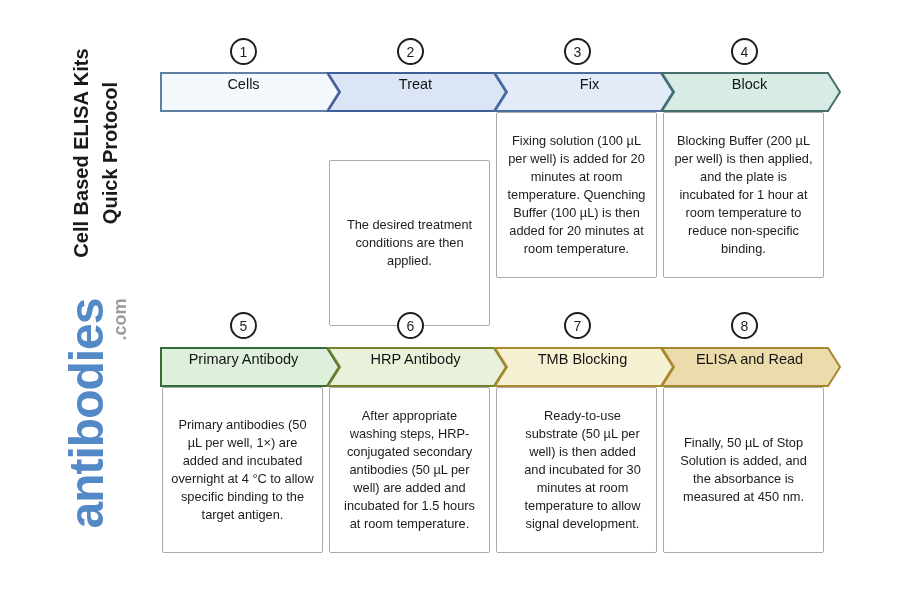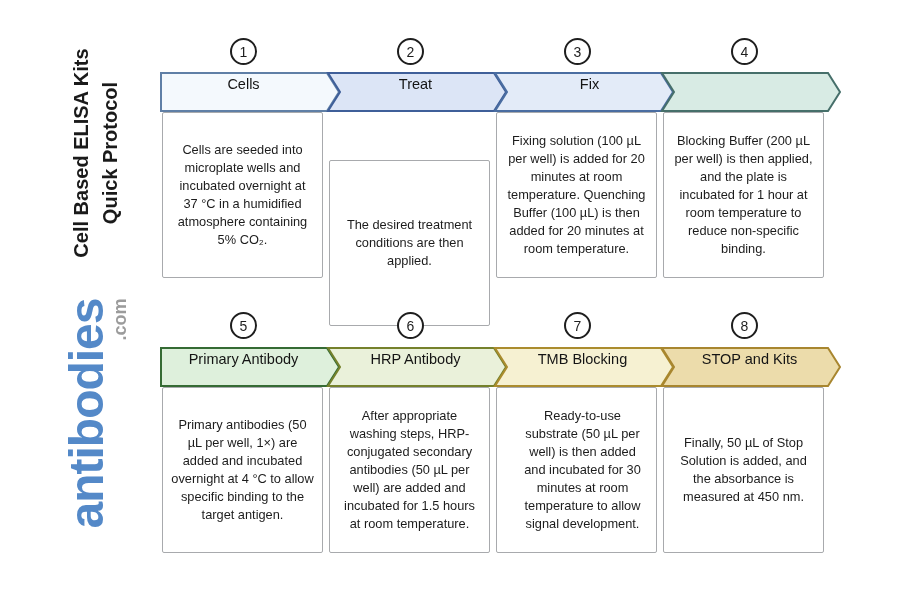--- a/index.html
+++ b/index.html
@@ -89,23 +89,20 @@
 
   <div class="flow">
       <div class="step" style="left: 0px; top: 0px; height: 594px;">
     <div class="badge" style="left: 70px; top: 38px;">
       <span class="badge-num">1</span>
     </div>
     <svg class="arrow-svg" xmlns="http://www.w3.org/2000/svg" width="180" height="40" viewBox="0 0 180 40" style="left: 0px; top: 72px;">
       <polygon stroke-width="2" stroke-linejoin="miter" points="1,1 167,1 179,20 167,39 1,39" fill="#f4f9fd" stroke="#5f7fa6"></polygon>
     </svg>
     <div class="arrow-label" style="top: 72px; left: 0px;">Cells</div>
-    <div class="desc" style="top: 112px;">
-      <p class="desc-text">Cells are seeded into microplate wells and incubated overnight at 37 °C in a humidified atmosphere containing 5% CO₂.</p>
-    </div>
   </div>
       <div class="step" style="left: 167px; top: 0px; height: 594px;">
     <div class="badge" style="left: 70px; top: 38px;">
       <span class="badge-num">2</span>
     </div>
     <svg class="arrow-svg" xmlns="http://www.w3.org/2000/svg" width="180" height="40" viewBox="0 0 180 40" style="left: 0px; top: 72px;">
       <polygon stroke-width="2" stroke-linejoin="miter" points="1,1 167,1 179,20 167,39 1,39 13,20" fill="#dce5f6" stroke="#3f5f99"></polygon>
     </svg>
     <div class="arrow-label" style="top: 72px; left: 5px;">Treat</div>
     <div class="desc" style="top: 112px; margin-top: 48px;">
@@ -124,20 +121,21 @@
       <p class="desc-text">Fixing solution (100 µL per well) is added for 20 minutes at room temperature. Quenching Buffer (100 µL) is then added for 20 minutes at room temperature.</p>
     </div>
   </div>
       <div class="step" style="left: 501px; top: 0px; height: 594px;">
     <div class="badge" style="left: 70px; top: 38px;">
       <span class="badge-num">4</span>
     </div>
     <svg class="arrow-svg" xmlns="http://www.w3.org/2000/svg" width="180" height="40" viewBox="0 0 180 40" style="left: 0px; top: 72px;">
       <polygon stroke-width="2" stroke-linejoin="miter" points="1,1 167,1 179,20 167,39 1,39 13,20" fill="#d8ebe4" stroke="#466f6a"></polygon>
     </svg>
+    <div class="arrow-label" style="top: 72px; left: 5px;">Block</div>
     <div class="desc" style="top: 112px;">
       <p class="desc-text">Blocking Buffer (200 µL per well) is then applied, and the plate is incubated for 1 hour at room temperature to reduce non-specific binding.</p>
     </div>
   </div>
       <div class="step" style="left: 0px; top: 0px; height: 594px;">
     <div class="badge" style="left: 70px; top: 312px;">
       <span class="badge-num">5</span>
     </div>
     <svg class="arrow-svg" xmlns="http://www.w3.org/2000/svg" width="180" height="40" viewBox="0 0 180 40" style="left: 0px; top: 347px;">
       <polygon stroke-width="2" stroke-linejoin="miter" points="1,1 167,1 179,20 167,39 1,39" fill="#def0dc" stroke="#356b34"></polygon>
@@ -171,19 +169,19 @@
       <p class="desc-text">Ready-to-use substrate (50 µL per well) is then added and incubated for 30 minutes at room temperature to allow signal development.</p>
     </div>
   </div>
       <div class="step" style="left: 501px; top: 0px; height: 594px;">
     <div class="badge" style="left: 70px; top: 312px;">
       <span class="badge-num">8</span>
     </div>
     <svg class="arrow-svg" xmlns="http://www.w3.org/2000/svg" width="180" height="40" viewBox="0 0 180 40" style="left: 0px; top: 347px;">
       <polygon stroke-width="2" stroke-linejoin="miter" points="1,1 167,1 179,20 167,39 1,39 13,20" fill="#ecdcab" stroke="#a8862f"></polygon>
     </svg>
-    <div class="arrow-label" style="top: 347px; left: 5px;">STOP and Kits</div>
+    <div class="arrow-label" style="top: 347px; left: 5px;">ELISA and Read</div>
     <div class="desc" style="top: 387px;">
       <p class="desc-text">Finally, 50 µL of Stop Solution is added, and the absorbance is measured at 450 nm.</p>
     </div>
   </div>
     </div>
 </div>
 
 </body></html>

